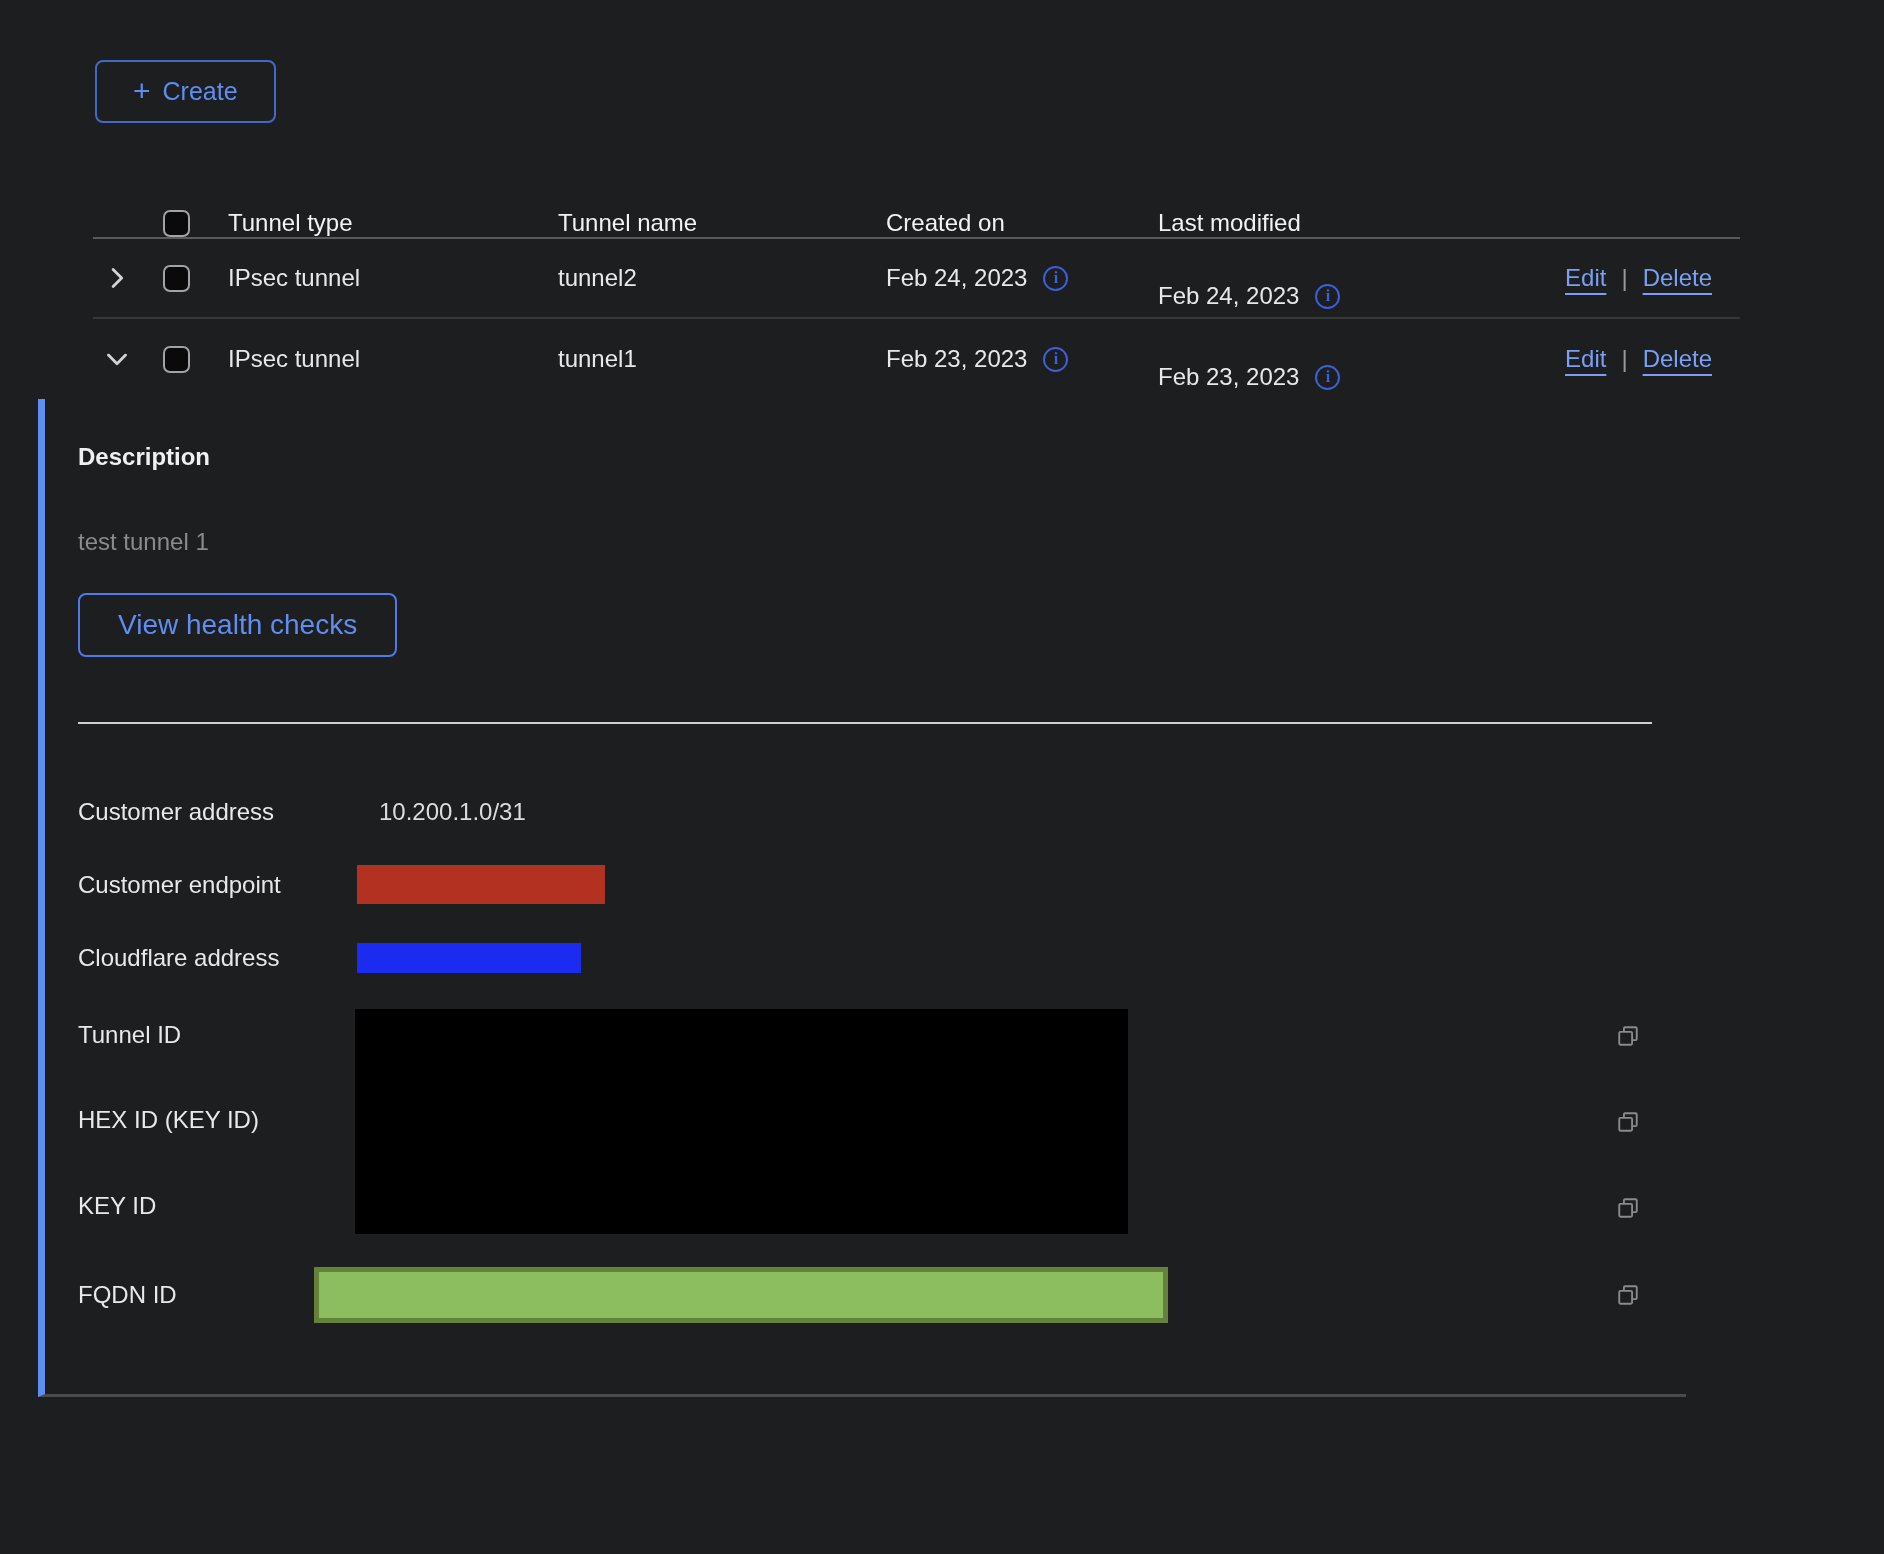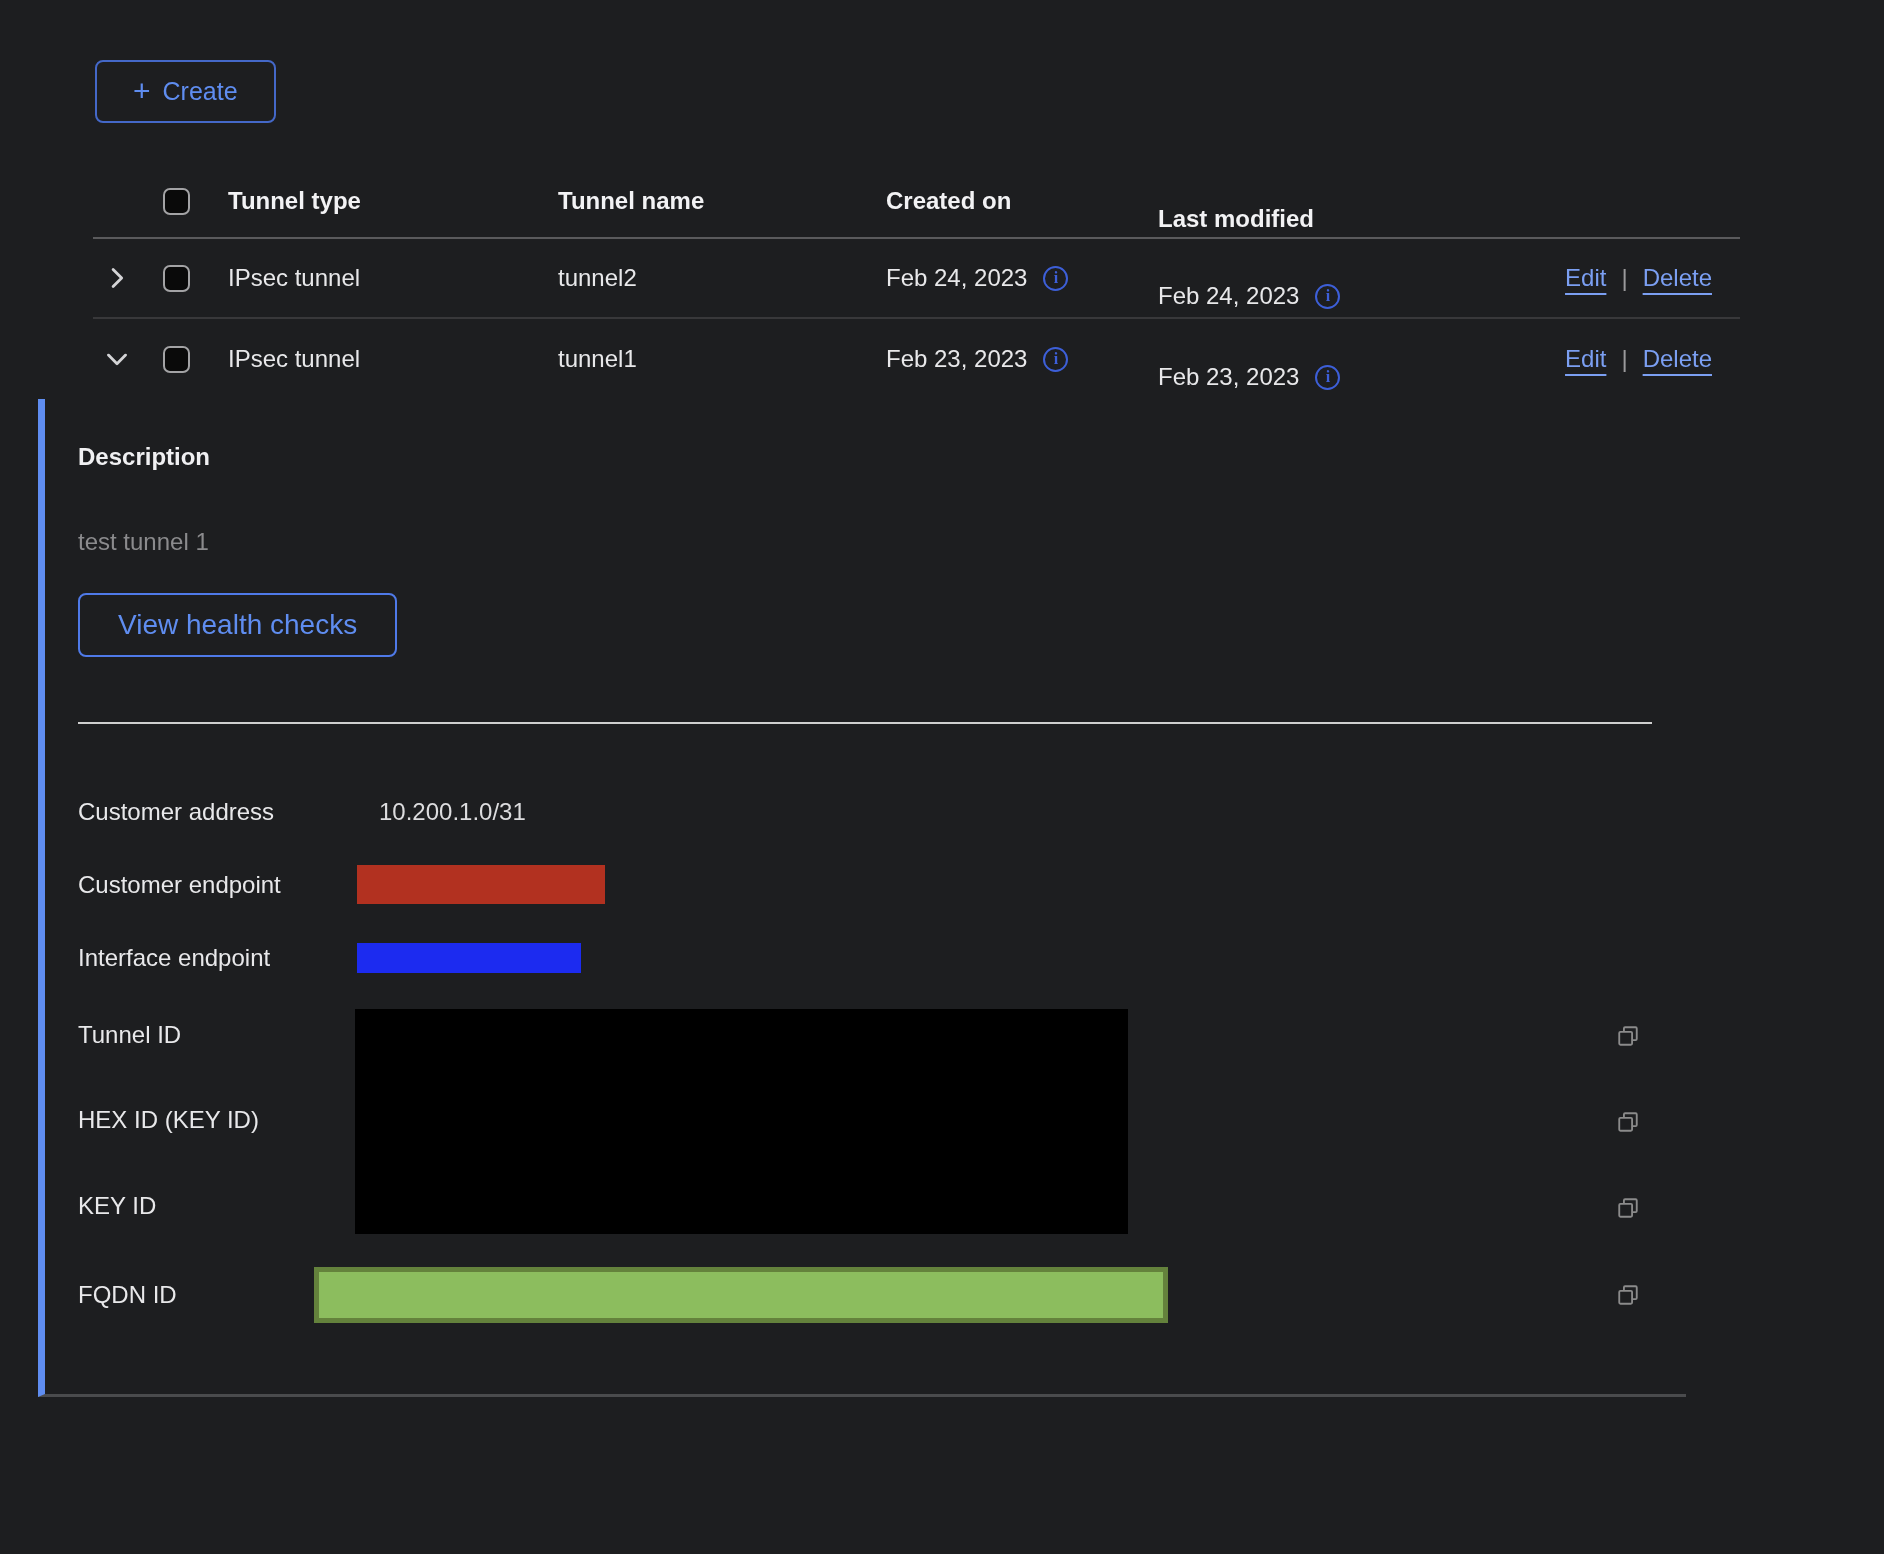--- a/index.html
+++ b/index.html
@@ -44,21 +44,21 @@
   }
   .create-btn .plus{font-size:30px;font-weight:300;line-height:1;transform:translateY(-1px);}
   
   .table{margin:42px 0 0 93px;width:1647px;}
   .trow{
     display:flex;
     align-items:center;
     height:80px;
     padding-right:28px;
   }
-  .thead{height:74px;border-bottom:2px solid var(--header-border);font-weight:700;color:#f2f2f4;}
+  .thead{height:74px;border-bottom:2px solid var(--header-border);font-weight:400;color:#f2f2f4;align-items:flex-end;}
   .row-1{border-bottom:2px solid var(--row-border);}
   .cell-expander{width:70px;padding-left:10px;display:flex;align-items:center;}
   .cell-checkbox{width:65px;display:flex;align-items:center;}
   .cell-type{width:330px;}
   .cell-name{width:328px;}
   .cell-created,.cell-modified{display:flex;align-items:center;gap:16px;}
   .cell-created{width:272px;}
   .cell-modified{width:260px;margin-top:36px;}
   .cell-actions{margin-left:auto;display:flex;align-items:center;gap:15px;}
   .checkbox{
@@ -248,21 +248,21 @@
     <span class="field-label">Customer address</span>
     <span class="field-value">10.200.1.0/31</span>
   </div>
 
   <div class="field-row row-customer">
     <span class="field-label">Customer endpoint</span>
     <span class="redact-red"></span>
   </div>
 
   <div class="field-row row-cloudflare">
-    <span class="field-label">Interface endpoint</span>
+    <span class="field-label">Cloudflare address</span>
     <span class="redact-blue"></span>
   </div>
 
   <div class="id-group">
     <span class="group-label label-tunnel-id">Tunnel ID</span>
     <span class="group-label label-hex-id">HEX ID (KEY ID)</span>
     <span class="group-label label-key-id">KEY ID</span>
     <span class="redact-black-group"></span>
     <button class="copy-btn copy-1">
       <svg width="28" height="28" viewBox="0 0 24 24" fill="none" stroke="#8b8b8b" stroke-width="1.6">

